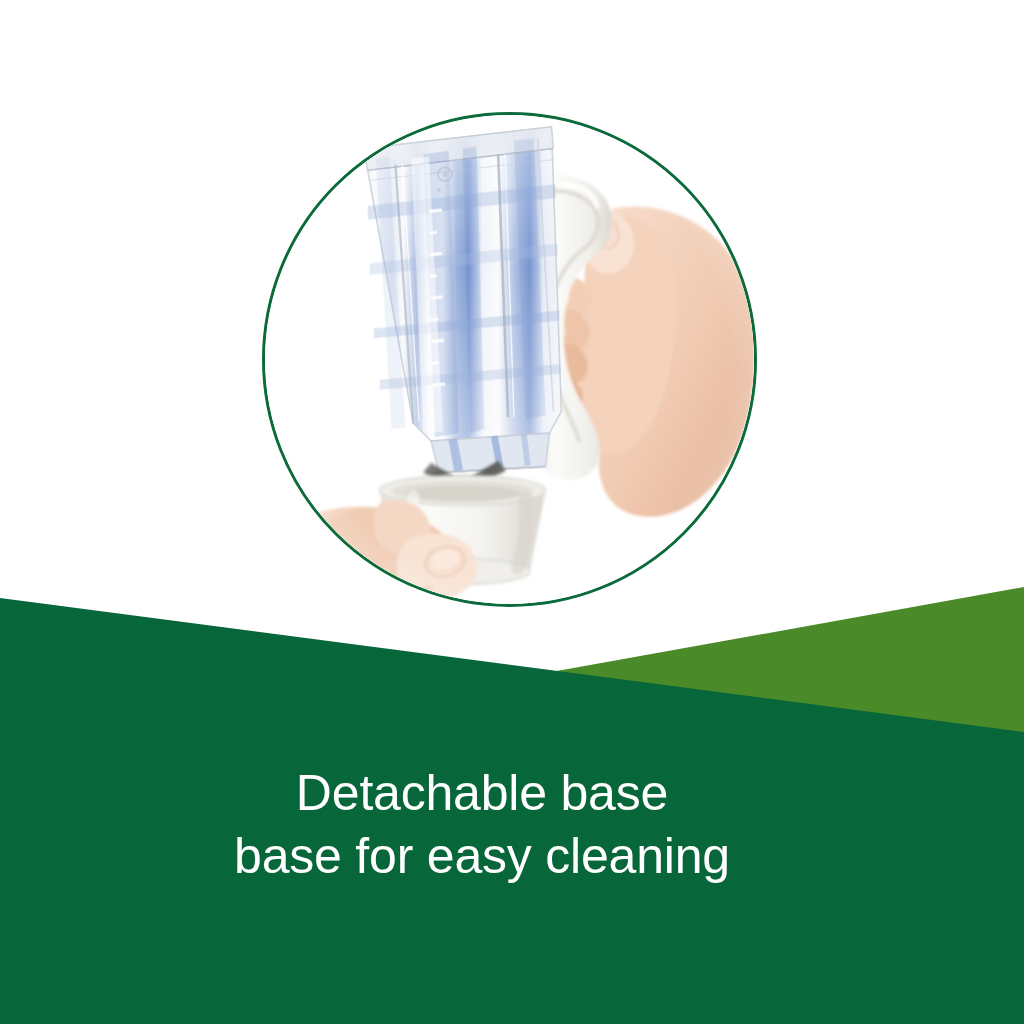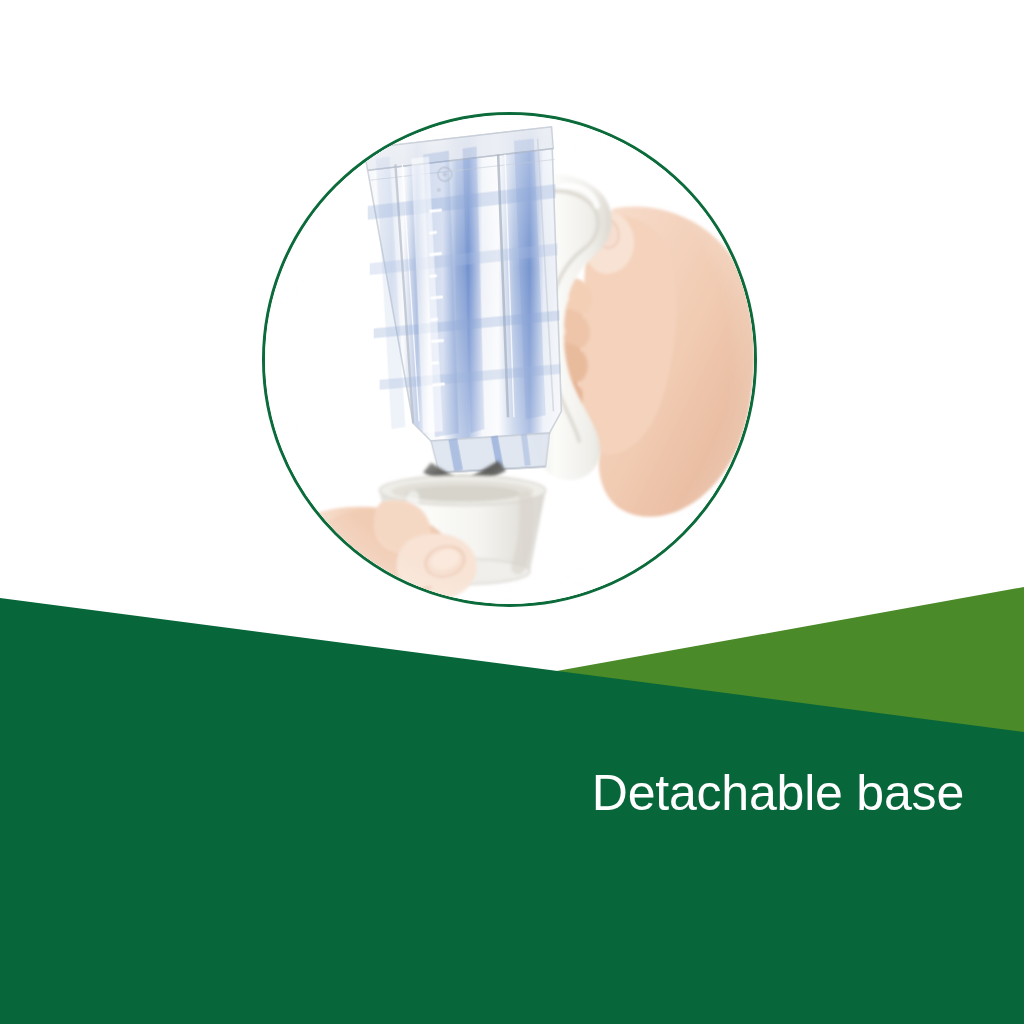--- a/index.html
+++ b/index.html
@@ -76,21 +76,21 @@
     height: 100%;
     display: block;
   }
 
   
   .caption {
     position: absolute;
     left: 0;
     top: 762px;
     width: 964px;
-    text-align: right;
+    text-align: center;
     color: #ffffff;
     font-family: "Liberation Sans", sans-serif;
     font-weight: 400;
     font-size: 50px;
     line-height: 63px;
     letter-spacing: -0.2px;
     -webkit-font-smoothing: antialiased;
   }
   .caption .line {
     display: block;
@@ -357,15 +357,16 @@
     <svg viewBox="0 0 1024 464" preserveAspectRatio="none">
 
       <polygon points="1024,27 1024,172 218,172" fill="#4a8a28"></polygon>
 
       <polygon points="0,38 1024,172 1024,464 0,464" fill="#07663a"></polygon>
     </svg>
   </div>
 
   <div class="caption">
     <span class="line">Detachable base</span>
+    <span class="line">base for easy cleaning</span>
   </div>
 
 </div>
 
 </body></html>

